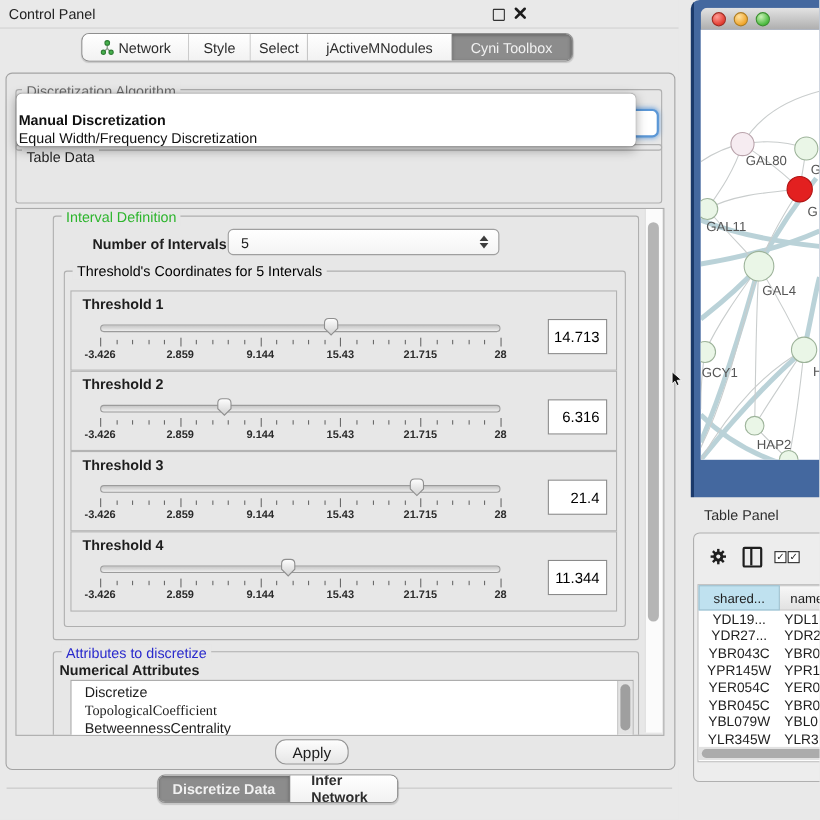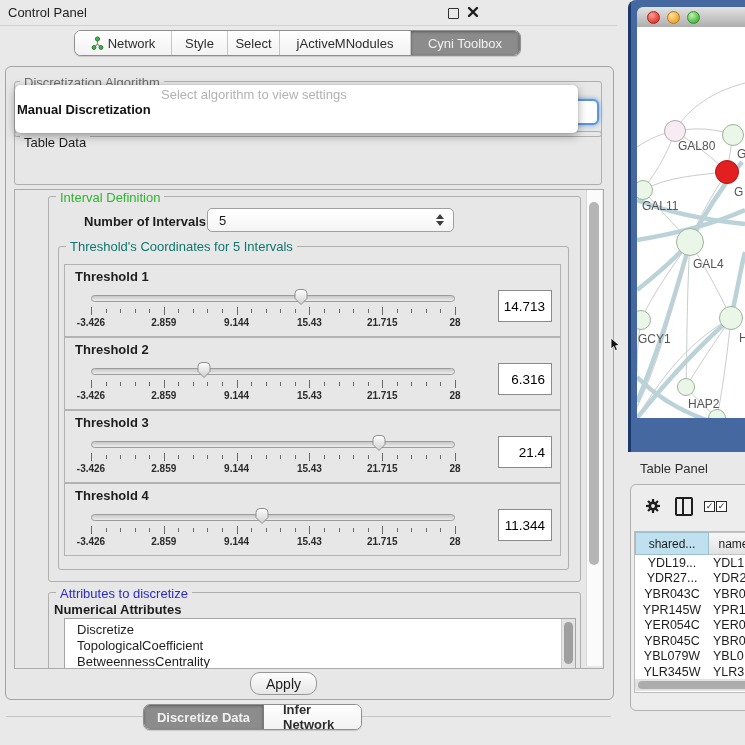--- a/index.html
+++ b/index.html
@@ -59,21 +59,21 @@
   
   #viewport{left:8px;top:122px;width:588px;height:478px;border:1px solid #ababab;background:#e7e7e7;overflow:hidden;}
   #vscroll{right:1px;top:0;width:15px;height:476px;background:#fbfbfb;border-left:1px solid #d8d8d8;}
   #vscroll .thumb{position:absolute;left:2px;top:12px;width:10px;height:363px;background:#b5b5b5;border-radius:6px;}
 
   #interval-group{left:33px;top:6px;width:531px;height:384px;}
   #interval-label{left:41px;top:0px;color:#2db52d;}
   #numint-label{left:69px;top:24px;font-size:13px;font-weight:bold;}
   #numint-combo{left:192px;top:18px;width:247px;height:24px;}
   #thr-group{left:43px;top:56px;width:509px;height:322px;}
-  #thr-label{left:51px;top:49px;color:#0f766e;}
+  #thr-label{left:51px;top:49px;color:#000000;}
 
   .thr-panel{position:absolute;left:49px;width:495px;height:71px;border:1px solid #b3b3b3;background:#e7e7e7;}
   .thr-label{position:absolute;left:10px;top:4px;font-size:13px;font-weight:bold;}
   .slider{position:absolute;left:26px;top:22px;width:364px;height:44px;}
   .track{position:absolute;left:0;top:8px;width:100%;height:7px;border-radius:4px;
          background:linear-gradient(#c7c7c7,#ededed);border:1px solid #9b9b9b;box-sizing:border-box;}
   .thumb-svg{position:absolute;top:1px;}
   .ticks{position:absolute;left:0;top:20px;width:100%;height:8px;}
   .tick{position:absolute;top:2px;width:1px;height:4px;background:#6a6a6a;}
   .tick.major{top:0;height:8px;}
@@ -176,22 +176,22 @@
     </div>
   </div>
 
 <div class="abs" id="main-panel">
 
   <div class="abs groupbox" id="algo-group"></div>
   <div class="abs grouplabel" id="algo-label">Discretization Algorithm</div>
   <div class="abs" id="algo-combo"></div>
 
   <div class="abs" id="algo-popup">
-    <div class="abs" id="popup-placeholder">Select algorithm to view settings</div>
     <div class="abs" id="popup-item-0">Manual Discretization</div>
+    <div class="abs" id="popup-item-1">Equal Width/Frequency Discretization</div>
   </div>
 
   <div class="abs groupbox" id="tabledata-group"></div>
   <div class="abs grouplabel" id="tabledata-label">Table Data</div>
 
   <div class="abs" id="viewport">
 
     <div class="abs groupbox" id="interval-group"></div>
     <div class="abs grouplabel" id="interval-label">Interval Definition</div>
     <div class="abs" id="numint-label">Number of Intervals</div>
@@ -392,21 +392,21 @@
       </div>
 
     <div class="abs groupbox" id="attr-group"></div>
     <div class="abs grouplabel" id="attr-label">Attributes to discretize</div>
     <div class="abs" id="attr-sub">Numerical Attributes</div>
     <div class="abs" id="attr-list">
       <div id="attr-scroll">
           <div class="thumb"></div>
         </div>
     <div class="attr-item" style="top: 3px;">Discretize</div>
-        <div class="attr-item" style="top: 19px;">TopologicalCoefficient</div>
+        <div class="attr-item" style="top: 19px; font-family: Liberation Serif, serif;">TopologicalCoefficient</div>
         <div class="attr-item" style="top: 35px;">BetweennessCentrality</div>
       </div>
 
     <div id="vscroll" class="abs">
         <div class="thumb"></div>
       </div>
   </div>
 
   <div class="abs" id="apply-btn">Apply</div>
 </div>

